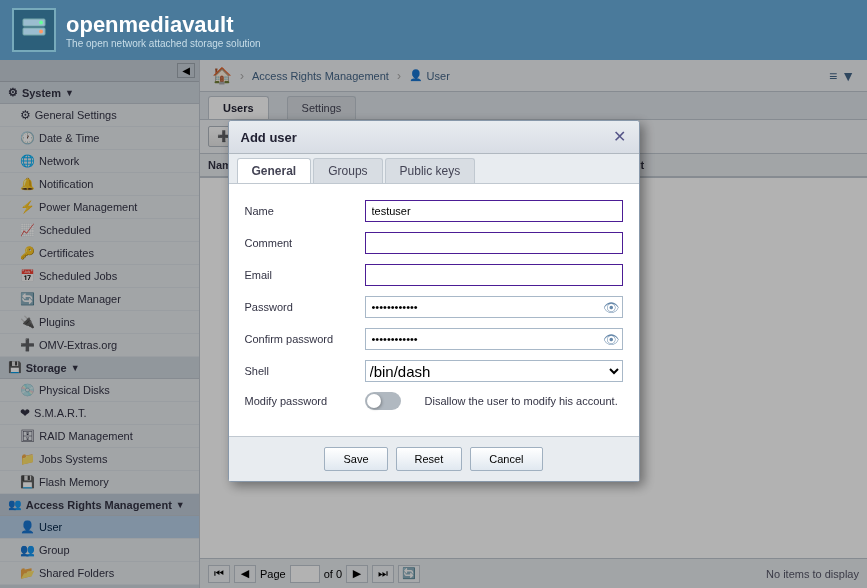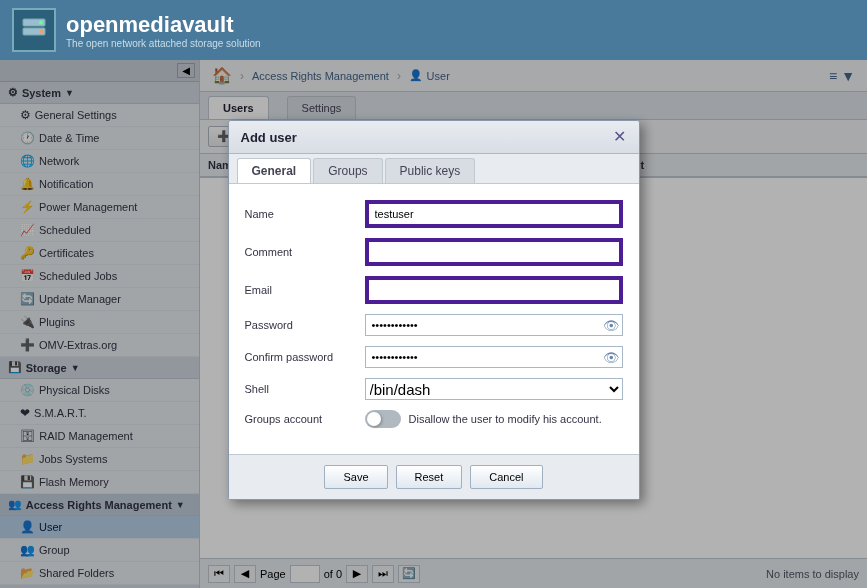--- a/index.html
+++ b/index.html
@@ -61,26 +61,26 @@
     .modal { background: #f0f2f5; border: 1px solid #8898aa; border-radius: 3px; width: 412px; box-shadow: 4px 4px 12px rgba(0,0,0,0.4); }
     .modal-header { background: linear-gradient(#e8ecf0, #d8dde5); border-bottom: 1px solid #b0b8c0; padding: 8px 12px; display: flex; align-items: center; justify-content: space-between; border-radius: 3px 3px 0 0; }
     .modal-title { font-size: 13px; font-weight: bold; color: #223; }
     .modal-close { background: none; border: none; cursor: pointer; font-size: 16px; color: #558; line-height: 1; }
     .modal-tabs { background: #e8ecf0; border-bottom: 1px solid #c0c8d0; display: flex; padding: 4px 8px 0; gap: 2px; }
     .modal-tab { padding: 5px 14px; border: 1px solid #c0c8d0; background: #d8dde3; font-size: 12px; cursor: pointer; border-bottom: none; border-radius: 3px 3px 0 0; color: #445; }
     .modal-tab.active { background: #fff; font-weight: bold; }
     .modal-body { background: #fff; padding: 16px; }
     .form-row { display: flex; align-items: center; margin-bottom: 10px; }
     .form-label { width: 120px; font-size: 11px; color: #334; flex-shrink: 0; }
-    .form-input { flex: 1; height: 22px; border: 4px solid #4c1d95; padding: 10px 6px; font-size: 11px; outline: none; }
+    .form-input { flex: 1; height: 22px; border: 1px solid #4c1d95; padding: 10px 6px; font-size: 11px; outline: none; }
     .form-input-wrap { flex: 1; position: relative; display: flex; align-items: center; }
     .form-input-wrap input { flex: 1; height: 22px; border: 1px solid #a8b8c8; padding: 2px 24px 2px 6px; font-size: 11px; }
     .form-input-wrap .eye-btn { position: absolute; right: 3px; background: none; border: none; cursor: pointer; font-size: 13px; color: #6688aa; }
     .form-select { flex: 1; height: 22px; border: 1px solid #a8b8c8; font-size: 15px; background: #fff; }
-    .toggle-wrap { display: flex; align-items: center; gap: 8px; }
+    .toggle-wrap { display: flex; align-items: center; gap: 24px; }
     .toggle { width: 36px; height: 18px; background: #b0b8c0; border-radius: 9px; position: relative; cursor: pointer; }
     .toggle-knob { width: 14px; height: 14px; background: #fff; border-radius: 50%; position: absolute; top: 2px; left: 2px; box-shadow: 1px 1px 3px rgba(0,0,0,0.3); transition: left 0.2s; }
     .toggle-label { font-size: 11px; color: #334; }
     .modal-footer { background: #e8ecf0; border-top: 1px solid #c0c8d0; padding: 10px 0; display: flex; justify-content: center; gap: 8px; }
     .footer-btn { padding: 5px 18px; font-size: 11px; cursor: pointer; border-radius: 2px; border: 1px solid #a0b0c0; background: linear-gradient(#fff, #e0e8f0); }
   </style>
 </head>
 <body>
 
 <div class="header">
@@ -329,21 +329,21 @@
       <div class="form-row">
         <label class="form-label">Shell</label>
         <select class="form-select">
           <option value="/bin/dash">/bin/dash</option>
           <option value="/bin/bash">/bin/bash</option>
           <option value="/bin/sh">/bin/sh</option>
         </select>
       </div>
 
       <div class="form-row">
-        <label class="form-label">Groups account</label>
+        <label class="form-label">Modify password</label>
         <div class="toggle-wrap">
           <div class="toggle">
             <div class="toggle-knob"></div>
           </div>
           <span class="toggle-label">Disallow the user to modify his account.</span>
         </div>
       </div>
     </div>
     <div class="modal-footer">
       <button class="footer-btn">Save</button>

